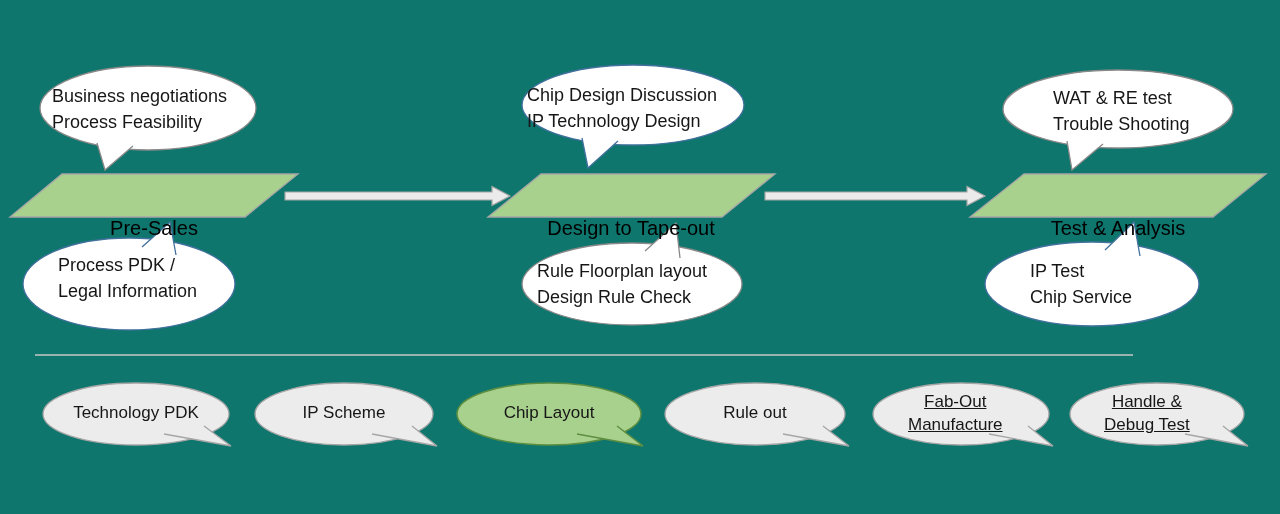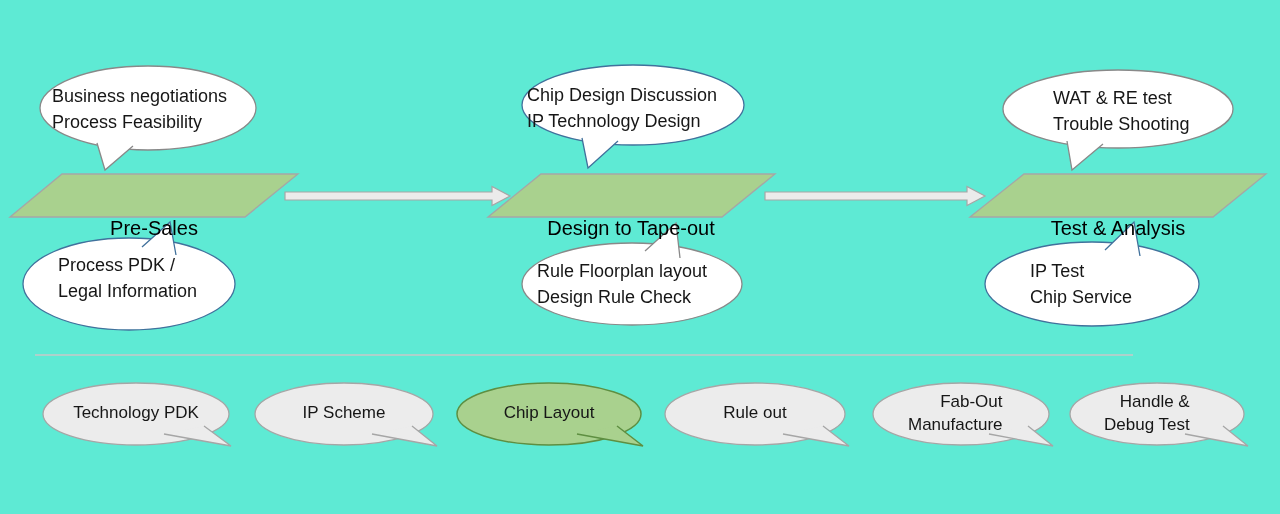--- a/index.html
+++ b/index.html
@@ -1,39 +1,39 @@
 <!DOCTYPE html>
 <html style="--stage-fill: #a9d18e; --stage-border: #a6a6a6; --stage-text: #000000; --bubble-fill: #ffffff; --bubble-gray-border: #898989; --bubble-blue-border: #41719c; --arrow-fill: #ebebeb; --arrow-border: #a6a6a6; --divider: #c9c9c9; --step-fill: #ececec; --step-border: #a6a6a6; --step-highlight-fill: #a9d18e; --step-highlight-border: #5e8f41; --text: #161616;"><head>
 <meta charset="utf-8">
 <style>
   html,body{margin:0;padding:0;background:#ffffff;}
   .canvas{
     position:relative;
     width:1280px;height:514px;
-    background:#5eead4;
+    background:#0f766e;
     font-family:"Liberation Sans", sans-serif;
     overflow:hidden;
   }
   svg.layer{position:absolute;left:0;top:0;width:1280px;height:514px;}
 
   
   .stage{fill:var(--stage-fill);stroke:var(--stage-border);stroke-width:1.3;}
   .bubble{fill:var(--bubble-fill);stroke-width:1.3;fill-rule:nonzero;}
   .edge-gray{stroke:var(--bubble-gray-border);}
   .edge-blue{stroke:var(--bubble-blue-border);}
   .arrow{fill:var(--arrow-fill);stroke:var(--arrow-border);stroke-width:1.2;}
   .divider{stroke:var(--divider);stroke-width:1.6;}
   .step{fill:var(--step-fill);stroke:var(--step-border);stroke-width:1.3;}
   .step-hl{fill:var(--step-highlight-fill);stroke:var(--step-highlight-border);stroke-width:1.5;}
 
   .txt{position:absolute;color:var(--text);white-space:nowrap;}
   .bubble-txt{font-size:18px;line-height:26px;text-align:left;}
   .stage-lbl{font-size:20px;line-height:24px;color:var(--stage-text);transform:translate(-50%,-50%);margin-top:32px;}
   .step-lbl{font-size:17px;line-height:22px;transform:translate(-50%,-50%);text-align:left;}
-  .step-lbl2{font-size:17px;line-height:23px;text-align:right;}
+  .step-lbl2{font-size:17px;line-height:23px;text-align:center;text-decoration:underline;}
 </style>
 </head>
 <body>
 
 <div class="canvas">
 
   <svg class="layer" viewBox="0 0 1280 514">
 
     <g>
       <ellipse class="bubble edge-gray" cx="148" cy="108" rx="108" ry="42"></ellipse>

